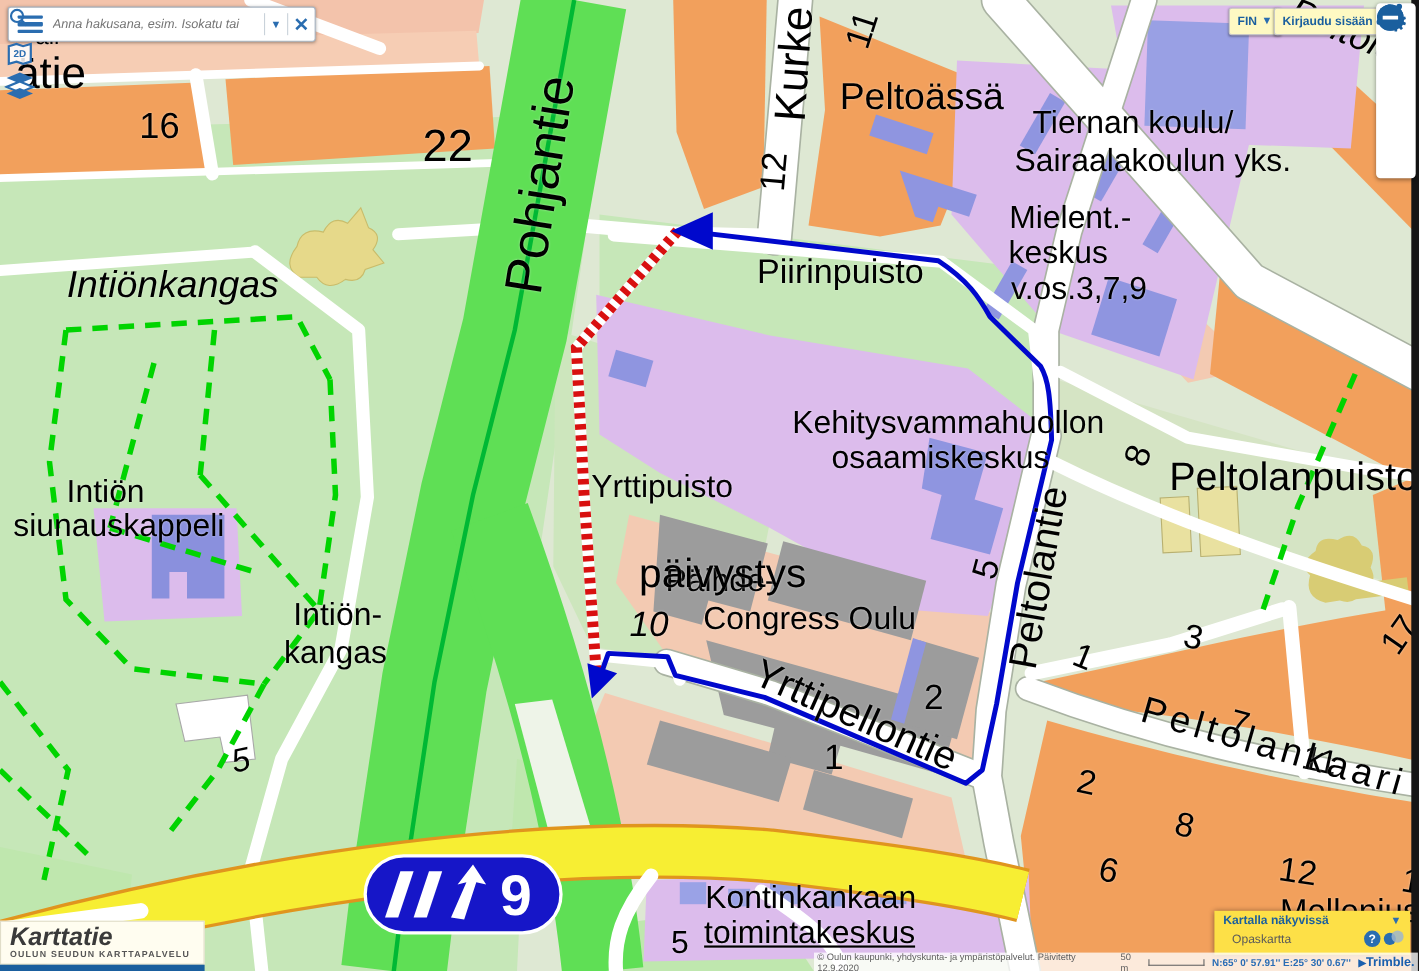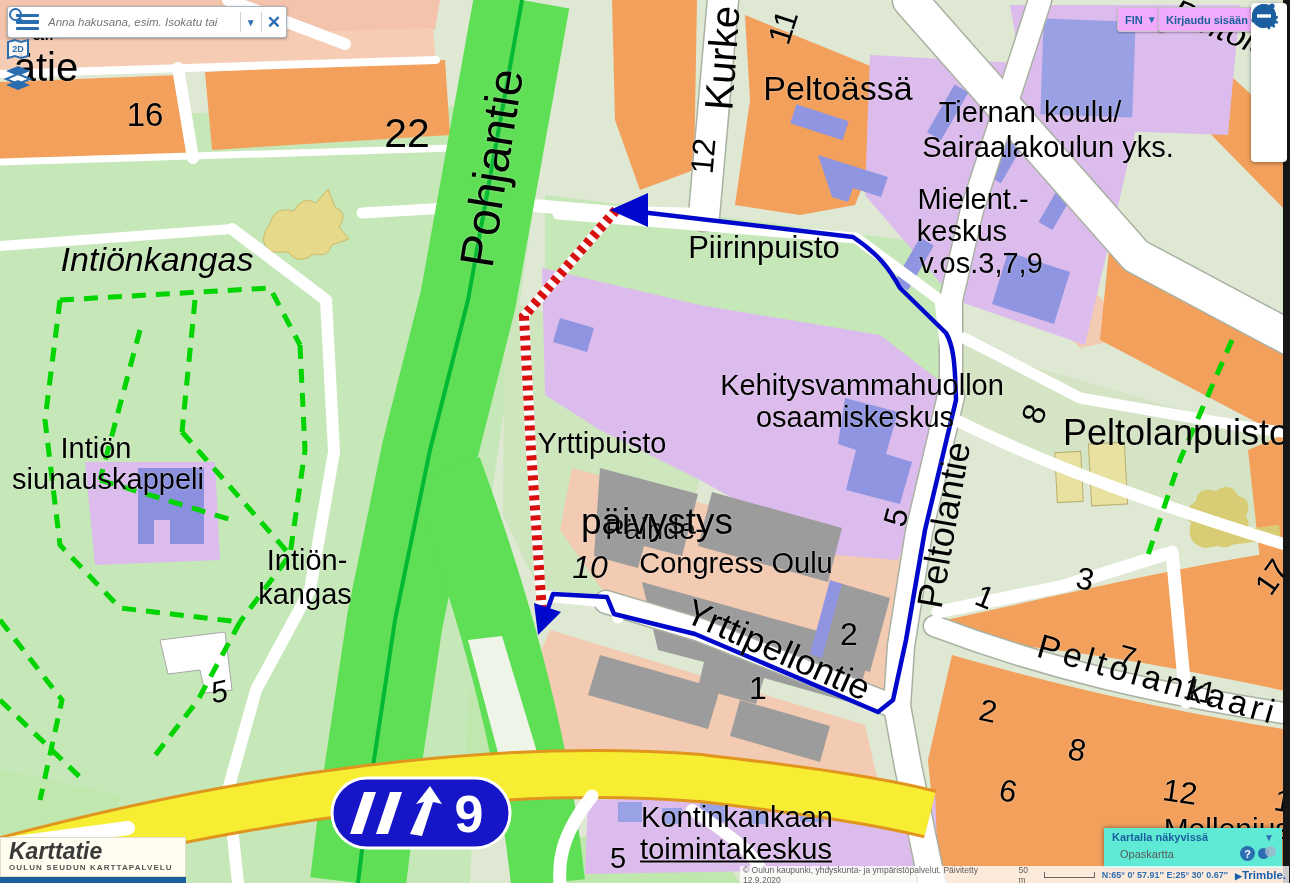--- a/index.html
+++ b/index.html
@@ -16,29 +16,29 @@
   .hamb{width:23px;margin:0 7px 0 8px;cursor:pointer;}
   .hamb i{display:block;height:3.5px;background:#2a6db0;border-radius:1px;margin:3px 0;}
   .searchinput{flex:1;border:0;outline:0;min-width:0;font:italic 11.5px "Liberation Sans",sans-serif;color:#8a8a8a;background:transparent;}
   .sbicon{display:flex;align-items:center;justify-content:center;height:100%;padding:0 5px;cursor:pointer;}
   .sbsep{border-left:1px solid #c9d2da;height:20px;}
   .caret{color:#2a6db0;font-size:10px;}
   .xglyph{color:#2a6db0;font-size:17px;font-weight:bold;line-height:1;}
   .mapminiicon{background:transparent;border:0;padding:0;cursor:pointer;}
   .icon2d{left:5px;top:37px;}
   .iconlayers{left:4px;top:64px;}
-  .topbtn{position:absolute;top:7px;height:23px;background:#f0abfc;border:1px solid #c6c6c6;border-radius:3px;
+  .topbtn{position:absolute;top:7px;height:23px;background:#fef9c3;border:1px solid #c6c6c6;border-radius:3px;
           color:#1a5f9e;font-weight:bold;font-size:11px;display:flex;align-items:center;gap:4px;
           padding:0 7px;box-shadow:0 1px 2px rgba(0,0,0,.3);cursor:pointer;}
   .toolcol{left:1251px;top:3px;width:36px;background:#fff;border-radius:4px;box-shadow:0 1px 4px rgba(0,0,0,.4);
            display:flex;flex-direction:column;align-items:center;padding:5px 0 6px;gap:7px;}
   .toolbtn{width:26px;height:24px;border:0;background:transparent;display:flex;align-items:center;
            justify-content:center;cursor:pointer;padding:0;}
   .gearglyph{font-size:26px;color:#1a5f9e;line-height:1;font-family:"DejaVu Sans",sans-serif;}
-  .panel{left:1104px;top:828px;width:178px;height:40px;background:#5eead4;box-shadow:0 0 5px rgba(0,0,0,.45);font-size:11px;}
+  .panel{left:1104px;top:828px;width:178px;height:40px;background:#fde047;box-shadow:0 0 5px rgba(0,0,0,.45);font-size:11px;}
   .panelrow1{display:flex;justify-content:space-between;align-items:center;padding:3px 8px 1px 8px;
              color:#1a5f9e;font-weight:bold;}
   .panelrow2{display:flex;align-items:center;padding:2px 6px 0 16px;color:#5a5a5a;}
   .panelrow2 .grow{flex:1;}
   .qicon{width:15px;height:15px;border-radius:50%;background:#2a6db0;color:#fff;font-size:11px;font-weight:bold;
          display:flex;align-items:center;justify-content:center;margin-right:3px;cursor:pointer;}
   .opicon{position:relative;width:18px;height:15px;cursor:pointer;}
   .opicon i{position:absolute;width:11px;height:11px;border-radius:50%;}
   .opicon i:first-child{left:0;top:2px;background:#2a6db0;}
   .opicon i:last-child{left:7px;top:0;background:#9fb6cc;opacity:.85;}

